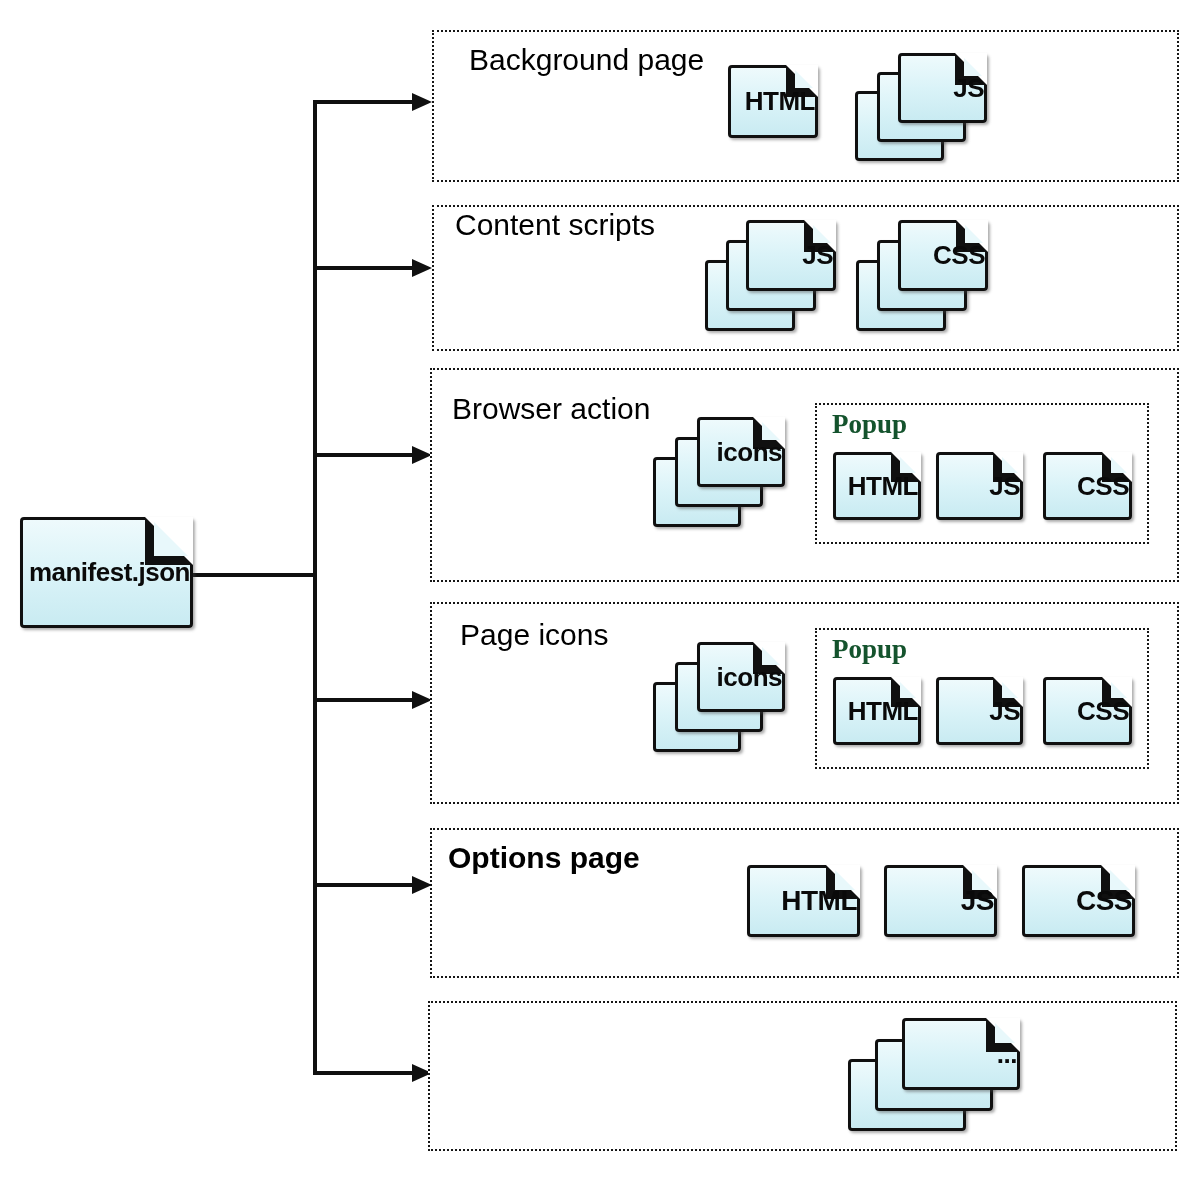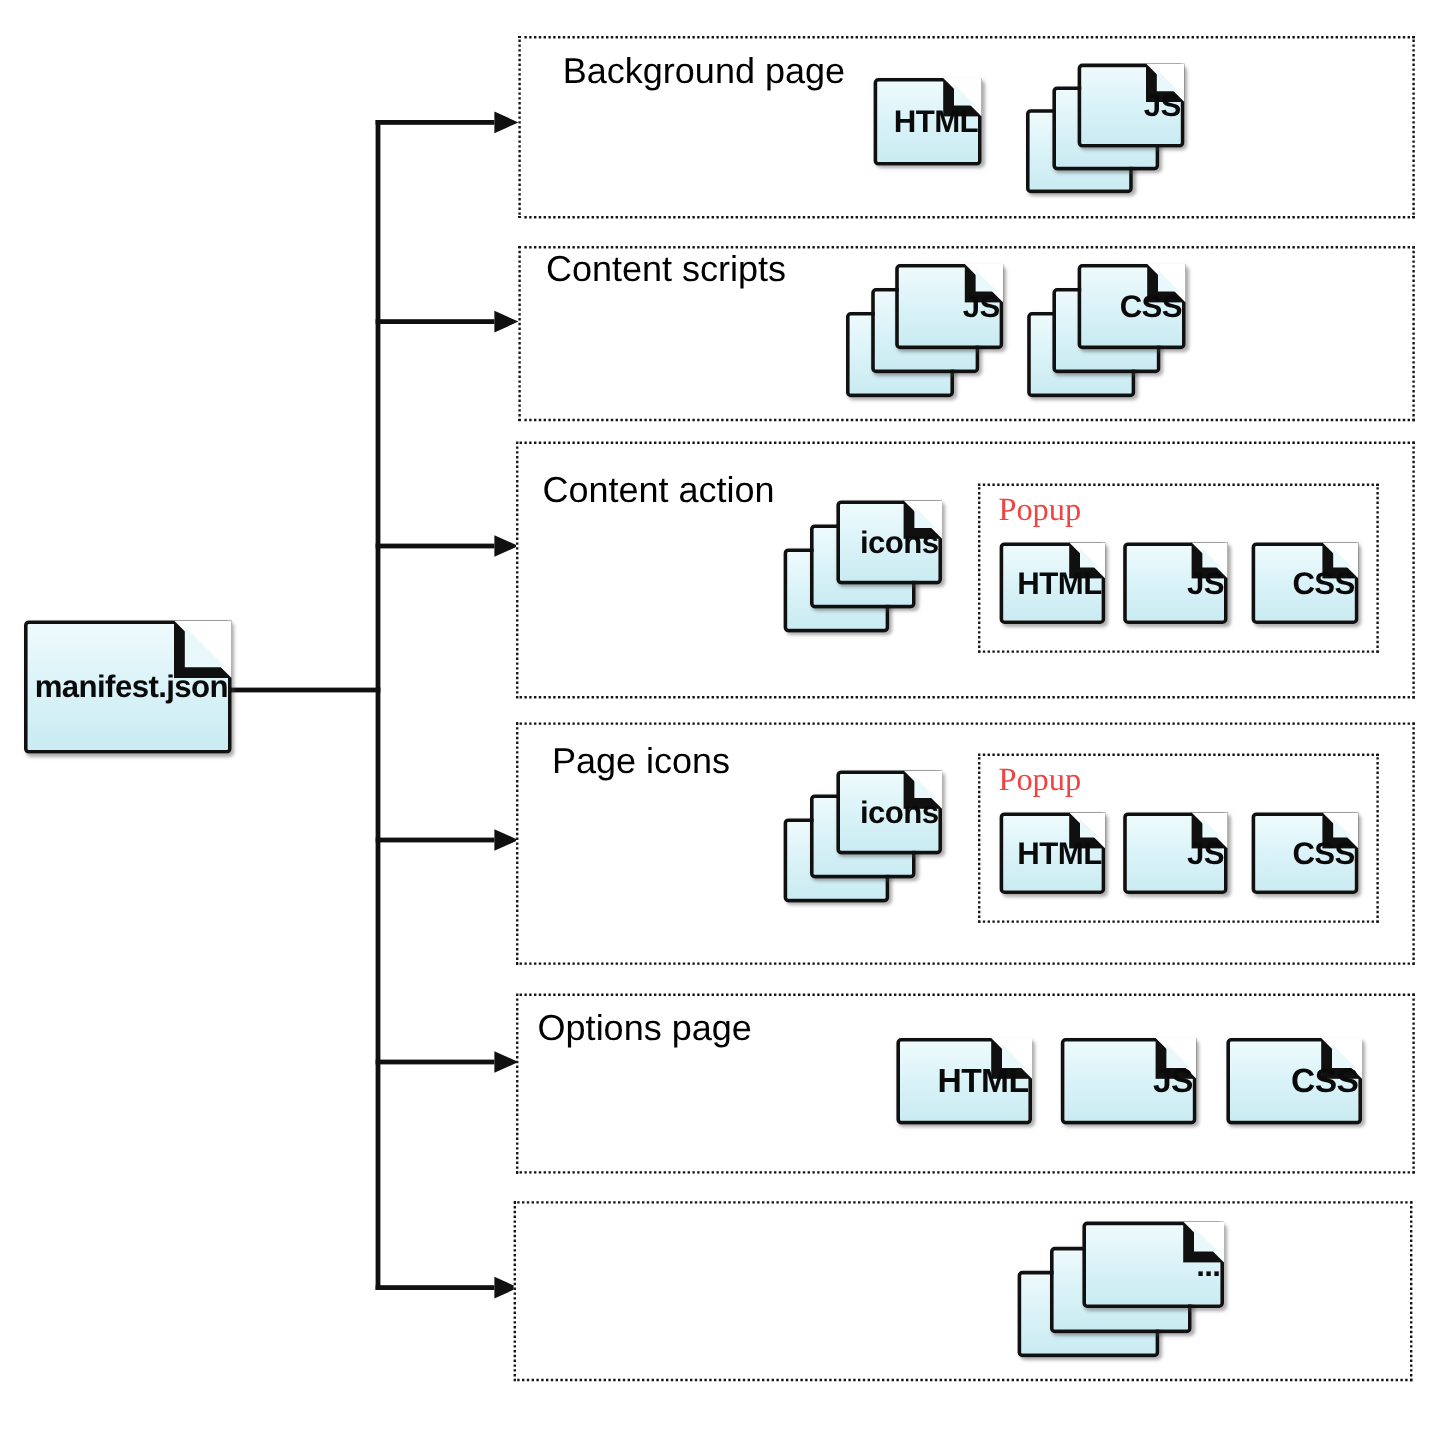--- a/index.html
+++ b/index.html
@@ -3,22 +3,22 @@
 <meta charset="utf-8">
 <style>
   html,body{margin:0;padding:0;background:#ffffff;}
   #canvas{position:relative;width:1200px;height:1200px;background:#ffffff;overflow:hidden;
           font-family:"Liberation Sans",sans-serif;}
 
   
   .sbox{position:absolute;border:2.5px dotted #161616;background:#ffffff;}
   .sbox-inner{position:absolute;border:2.5px dotted #161616;}
   .stitle{position:absolute;font-size:30px;color:#000;white-space:nowrap;}
-  .ptitle{position:absolute;font-family:"Liberation Serif",serif;font-weight:400;
-          font-size:27px;color:#ef4444;white-space:nowrap;}
+  .ptitle{position:absolute;font-family:"Liberation Serif",serif;font-weight:700;
+          font-size:27px;color:#14532d;white-space:nowrap;}
 
   
   .doc{--fold:24px;position:absolute;border:3px solid #101010;border-radius:4px;
        background:linear-gradient(180deg,#eefafc 0%,#daf3f8 50%,#c9ebf2 100%);
        box-shadow:2px 2px 3px rgba(70,70,70,.45);
        display:flex;align-items:center;justify-content:flex-end;}
   .doc::before{content:"";position:absolute;top:-3px;right:-3px;width:0;height:0;
        border-style:solid;border-width:0 calc(var(--fold) + 8px) calc(var(--fold) + 8px) 0;
        border-color:transparent #ffffff #101010 transparent;}
   .doc::after{content:"";position:absolute;top:2px;right:2px;width:0;height:0;
@@ -90,21 +90,21 @@
   </div>
   <div>
     <div class="doc" style="left:856px;top:260px;width:84px;height:65px;"></div>
     <div class="doc" style="left:877px;top:240px;width:84px;height:65px;"></div>
     <div class="doc" style="left:898px;top:220px;width:84px;height:65px;">
       <span class="doc-label">CSS</span>
     </div>
   </div>
 
   <div class="sbox" style="left:430px;top:368px;width:745px;height:210px;"></div>
-  <div class="stitle" style="left:452px;top:392px;">Content action</div>
+  <div class="stitle" style="left:452px;top:392px;">Browser action</div>
   <div>
     <div class="doc" style="left:653px;top:457px;width:82px;height:64px;"></div>
     <div class="doc" style="left:675px;top:437px;width:82px;height:64px;"></div>
     <div class="doc" style="left:697px;top:417px;width:82px;height:64px;">
       <span class="doc-label">icons</span>
     </div>
   </div>
   <div class="sbox-inner" style="left:815px;top:403px;width:330px;height:137px;"></div>
   <div class="ptitle" style="left:832px;top:409px;">Popup</div>
   <div class="doc" style="left:833px;top:452px;width:82px;height:62px;--fold:22px;">
@@ -132,21 +132,21 @@
     <span class="doc-label">HTML</span>
   </div>
   <div class="doc" style="left:936px;top:677px;width:81px;height:62px;--fold:22px;">
     <span class="doc-label">JS</span>
   </div>
   <div class="doc" style="left:1043px;top:677px;width:83px;height:62px;--fold:22px;">
     <span class="doc-label">CSS</span>
   </div>
 
   <div class="sbox" style="left:430px;top:828px;width:745px;height:146px;"></div>
-  <div class="stitle" style="left:448px;top:841px;">Options page</div>
+  <div class="stitle" style="left:448px;top:841px;font-weight:bold;">Options page</div>
   <div class="doc wide" style="left:747px;top:865px;width:107px;height:66px;--fold:26px;">
     <span class="doc-label">HTML</span>
   </div>
   <div class="doc wide" style="left:884px;top:865px;width:107px;height:66px;--fold:26px;">
     <span class="doc-label">JS</span>
   </div>
   <div class="doc wide" style="left:1022px;top:865px;width:107px;height:66px;--fold:26px;">
     <span class="doc-label">CSS</span>
   </div>
 

